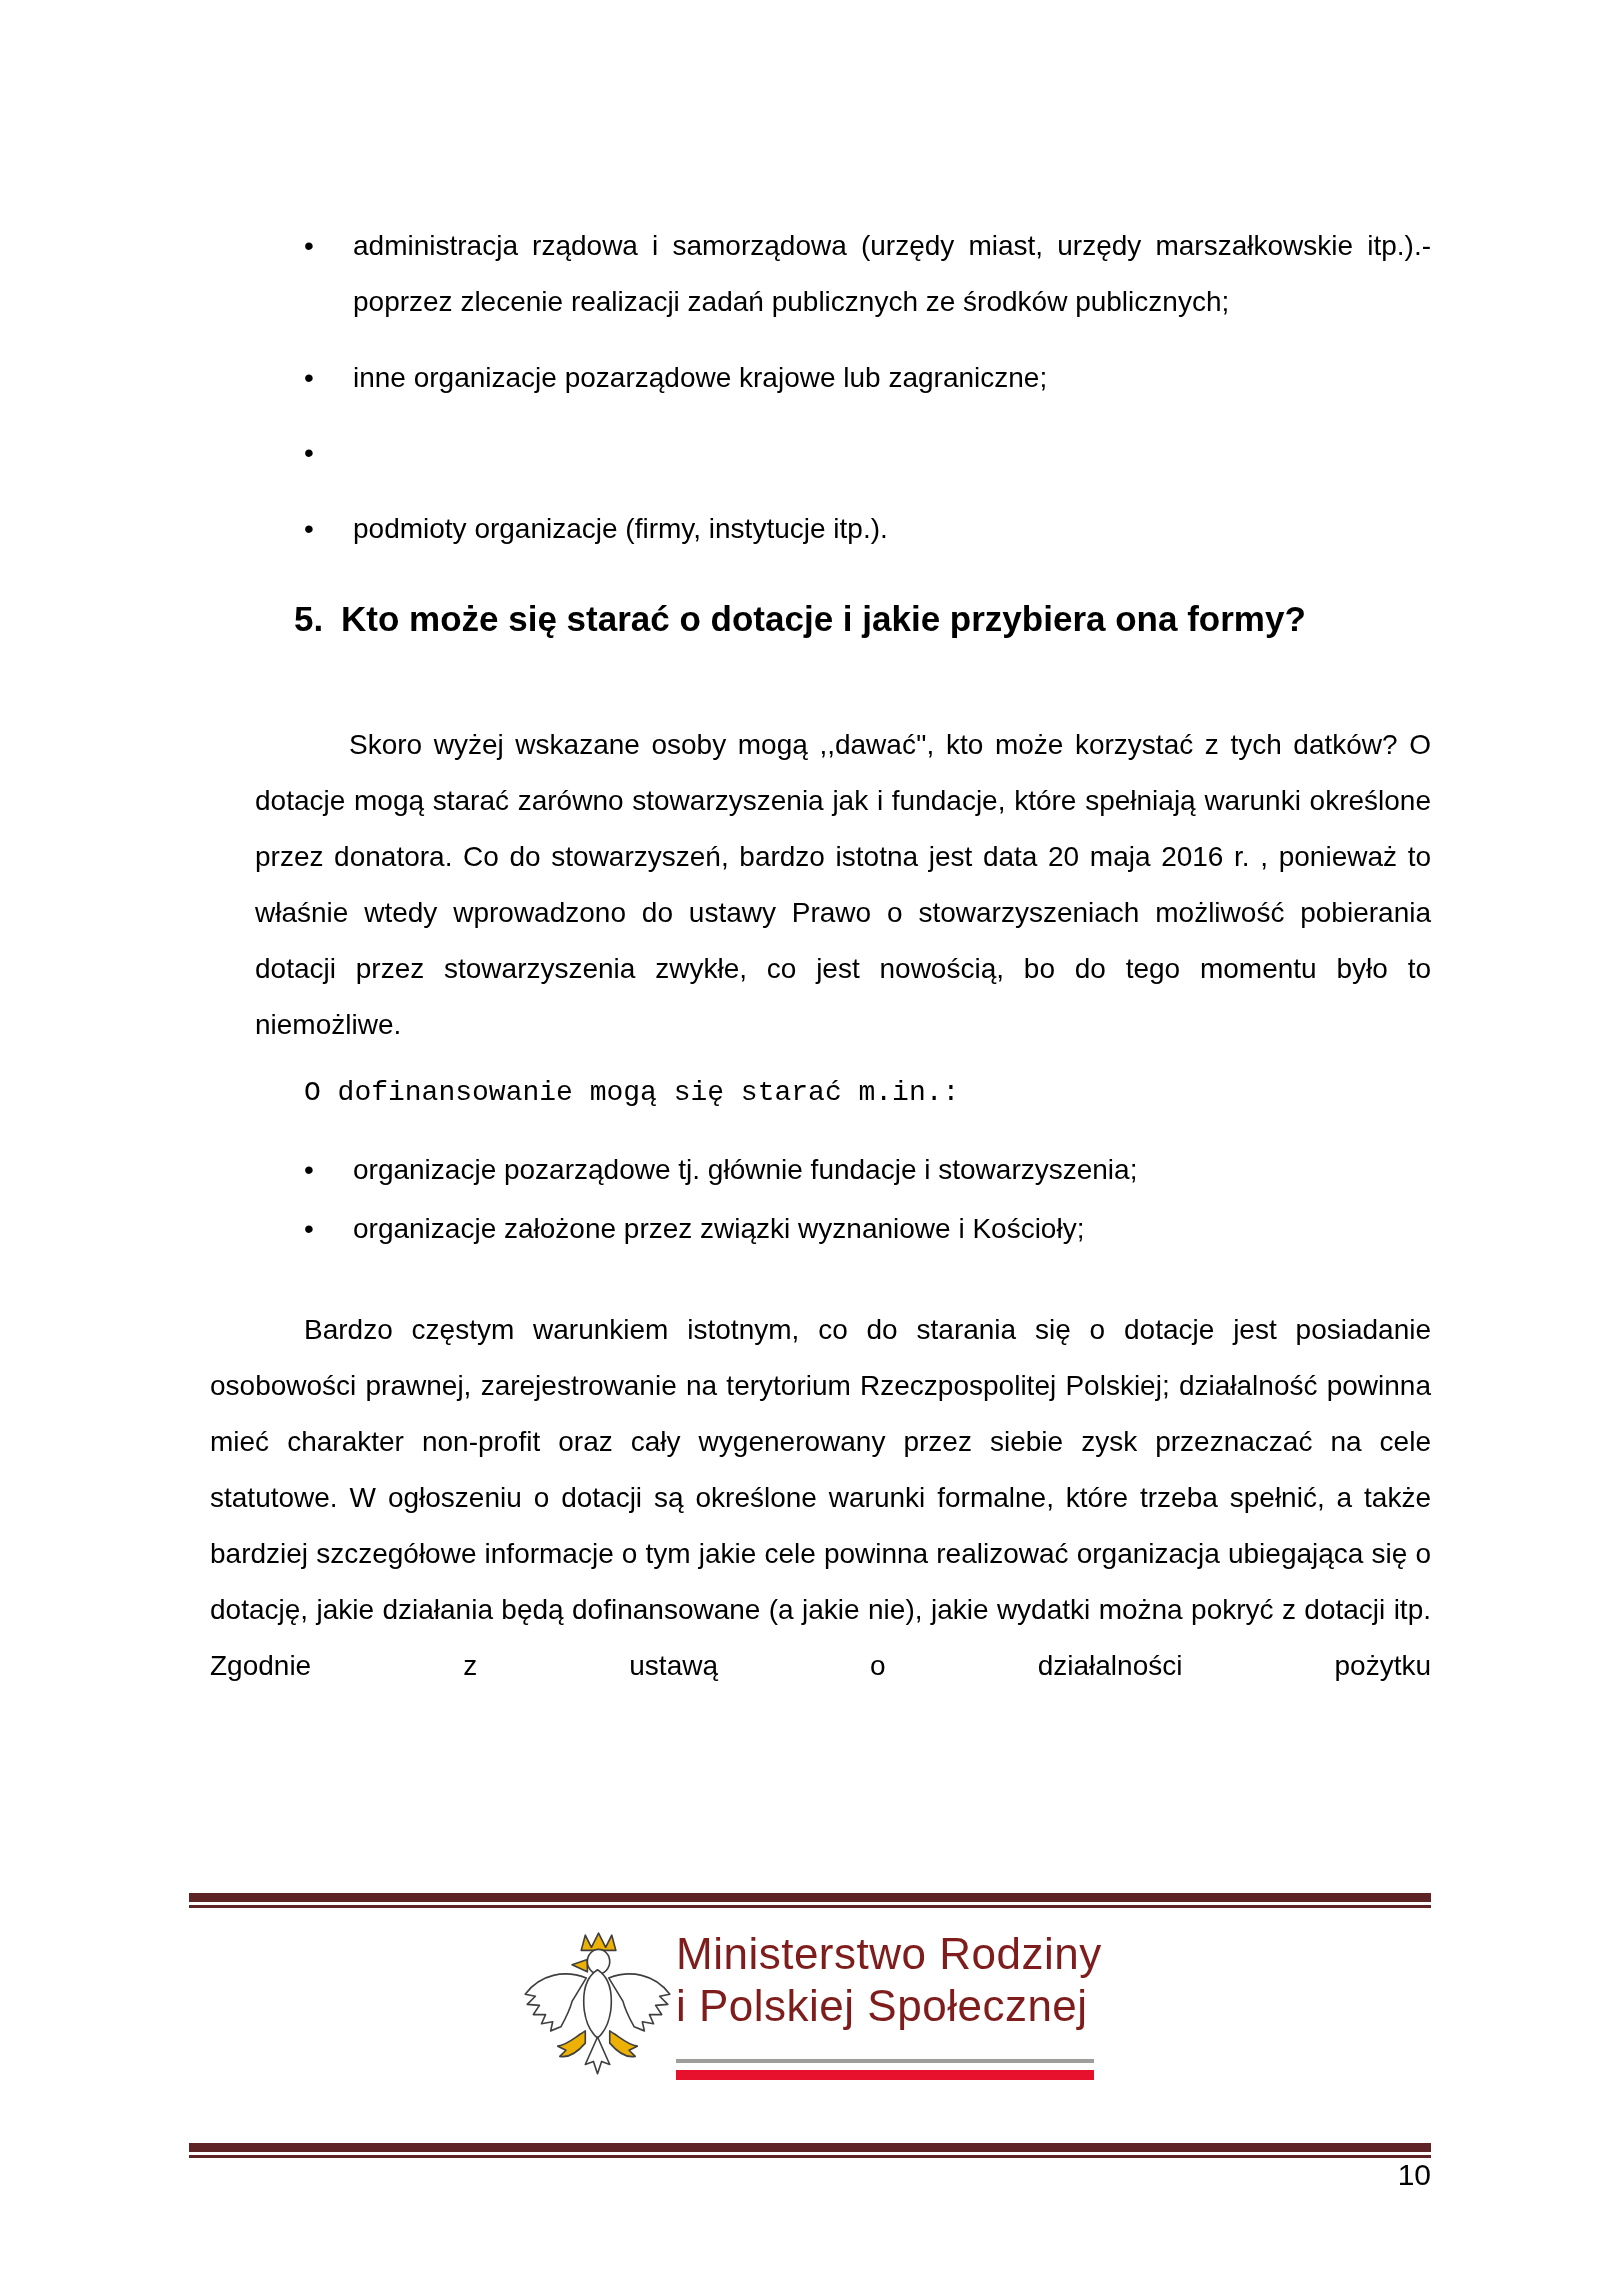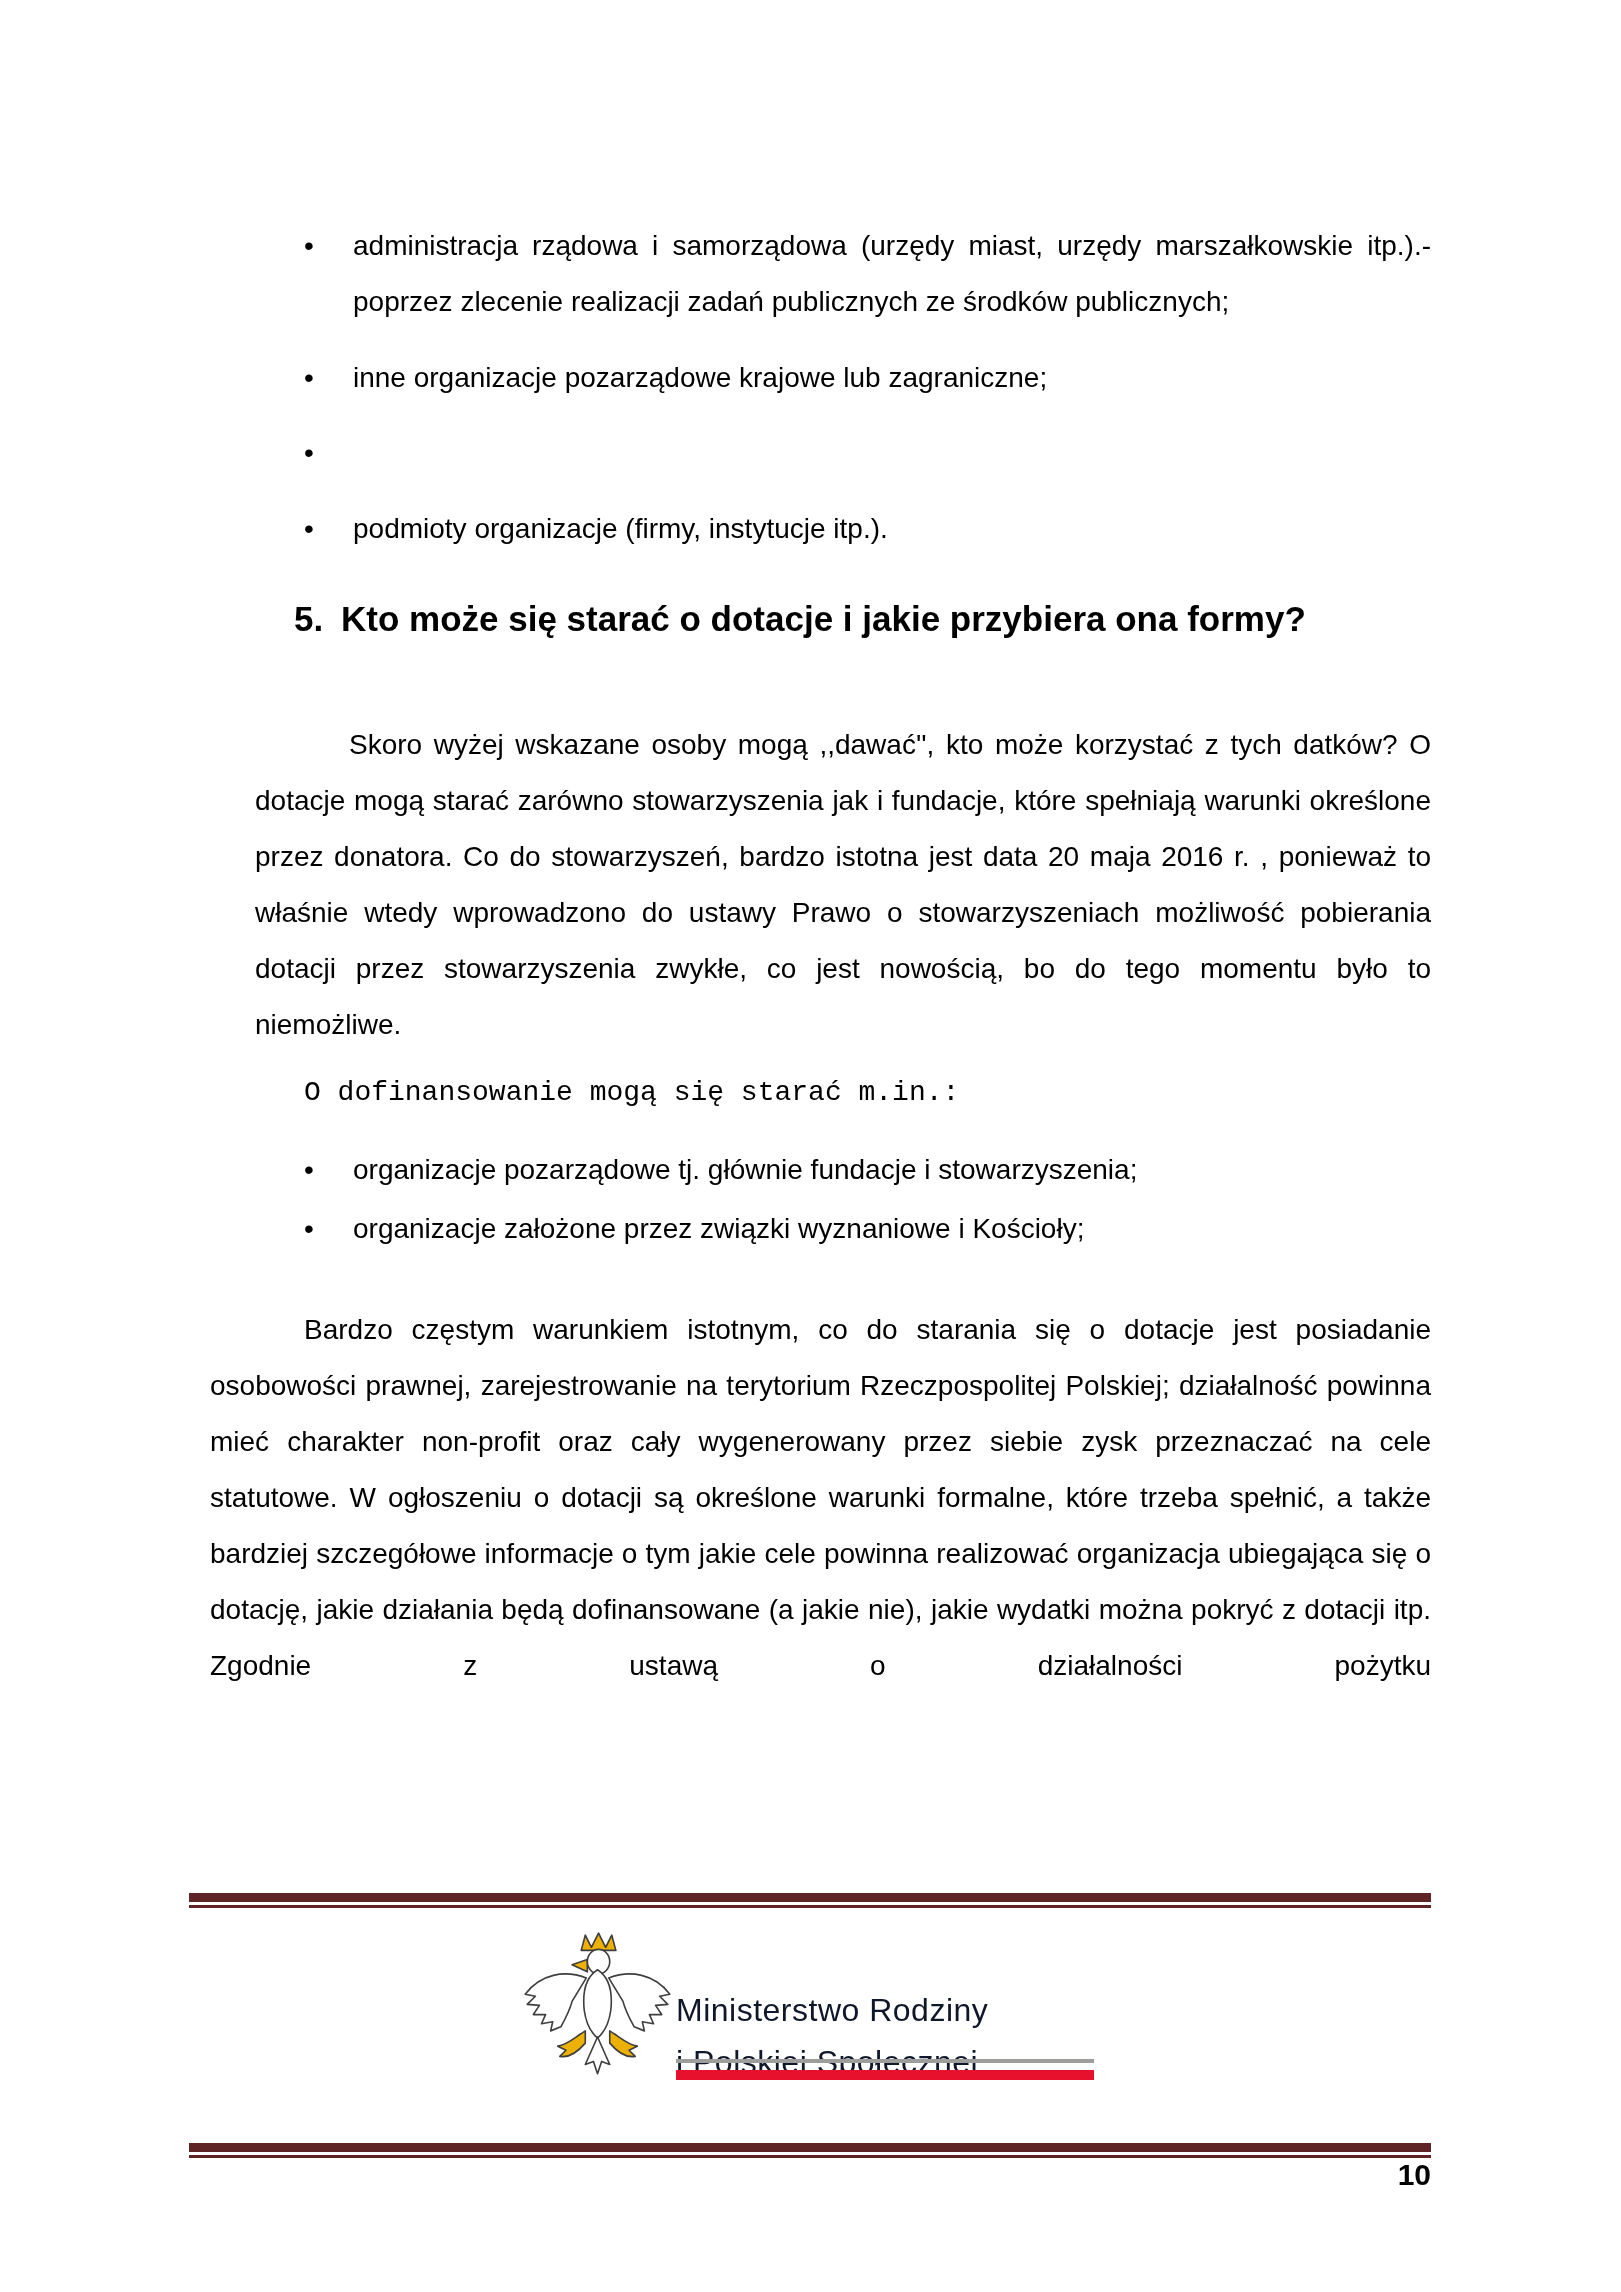--- a/index.html
+++ b/index.html
@@ -53,32 +53,32 @@
   .para-3 { margin-top:45px; text-align-last:justify; }
   
   .hrule { position:absolute; left:189px; width:1242px; }
   .hrule .thick { height:8.8px;  background:#5e2425; }
   .hrule .thin  { height:2.9px;  background:#5e2425; margin-top:2.9px; }
   .rule-top    { top:1893px; }
   .rule-bottom { top:2143px; }
   
   .eagle { position:absolute; left:519px; top:1929px; }
   .ministry-name {
-    position:absolute; left:676px; top:1984px;
-    font-size:32px; line-height:52px;
-    color:#0f172a;
+    position:absolute; left:676px; top:1928px;
+    font-size:44px; line-height:52px;
+    color:#7f1d1d;
     letter-spacing:0.5px;
   }
   .flag-gray { position:absolute; left:676px; top:2059px; width:418px; height:3.9px;  background:#9d9d9c; }
   .flag-red  { position:absolute; left:676px; top:2070px; width:418px; height:9.8px; background:#e8112d; }
   
   .page-number {
     position:absolute; left:189px; top:2158px; width:1242px;
     text-align:right;
-    font-size:30px; font-weight:bold;
+    font-size:30px; font-weight:normal;
   }
 </style>
 </head>
 <body>
 
 <div class="page">
 
   <div class="content">
 
     <div class="list-top">

